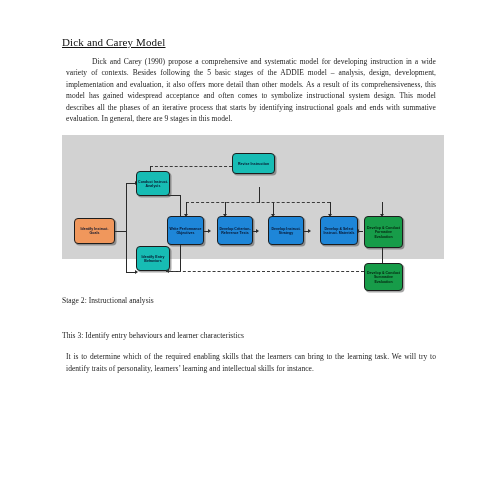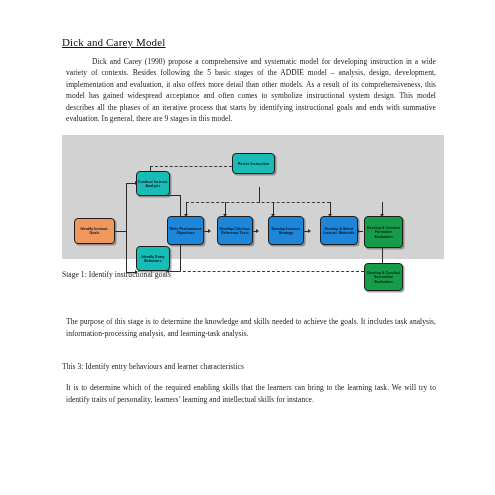--- a/index.html
+++ b/index.html
@@ -218,25 +218,24 @@
       <div class="node n-blue" style="left:258px; top:81px; width:38px; height:29px;">Develop &amp; Select Instruct. Materials</div>
 
       <div class="node n-green" style="left:302px; top:81px; width:39px; height:32px;">Develop &amp; Conduct Formative Evaluation</div>
 
       <div class="node n-green" style="left:302px; top:128px; width:39px; height:28px;">Develop &amp; Conduct Summative Evaluation</div>
 
     </div>
   </div>
 
   <div class="gap-md"></div>
-  <p class="stage-head">Stage 1: Identify instructional goals</p>
   <div class="gap-sm"></div>
 
   <div class="gap-lg"></div>
+  <p class="stage-head">Stage 2: Instructional analysis</p>
   <div class="gap-sm"></div>
-  <p class="para">The purpose of this stage is to determine the knowledge and skills needed to achieve the goals. It includes task analysis, information-processing analysis, and learning-task analysis.</p>
 
   <div class="gap-lg"></div>
   <p class="stage-head">This 3: Identify entry behaviours and learner characteristics</p>
   <div class="gap-sm"></div>
   <p class="para">It is to determine which of the required enabling skills that the learners can bring to the learning task. We will try to identify traits of personality, learners’ learning and intellectual skills for instance.</p>
 
 </div>
 
 </body></html>

